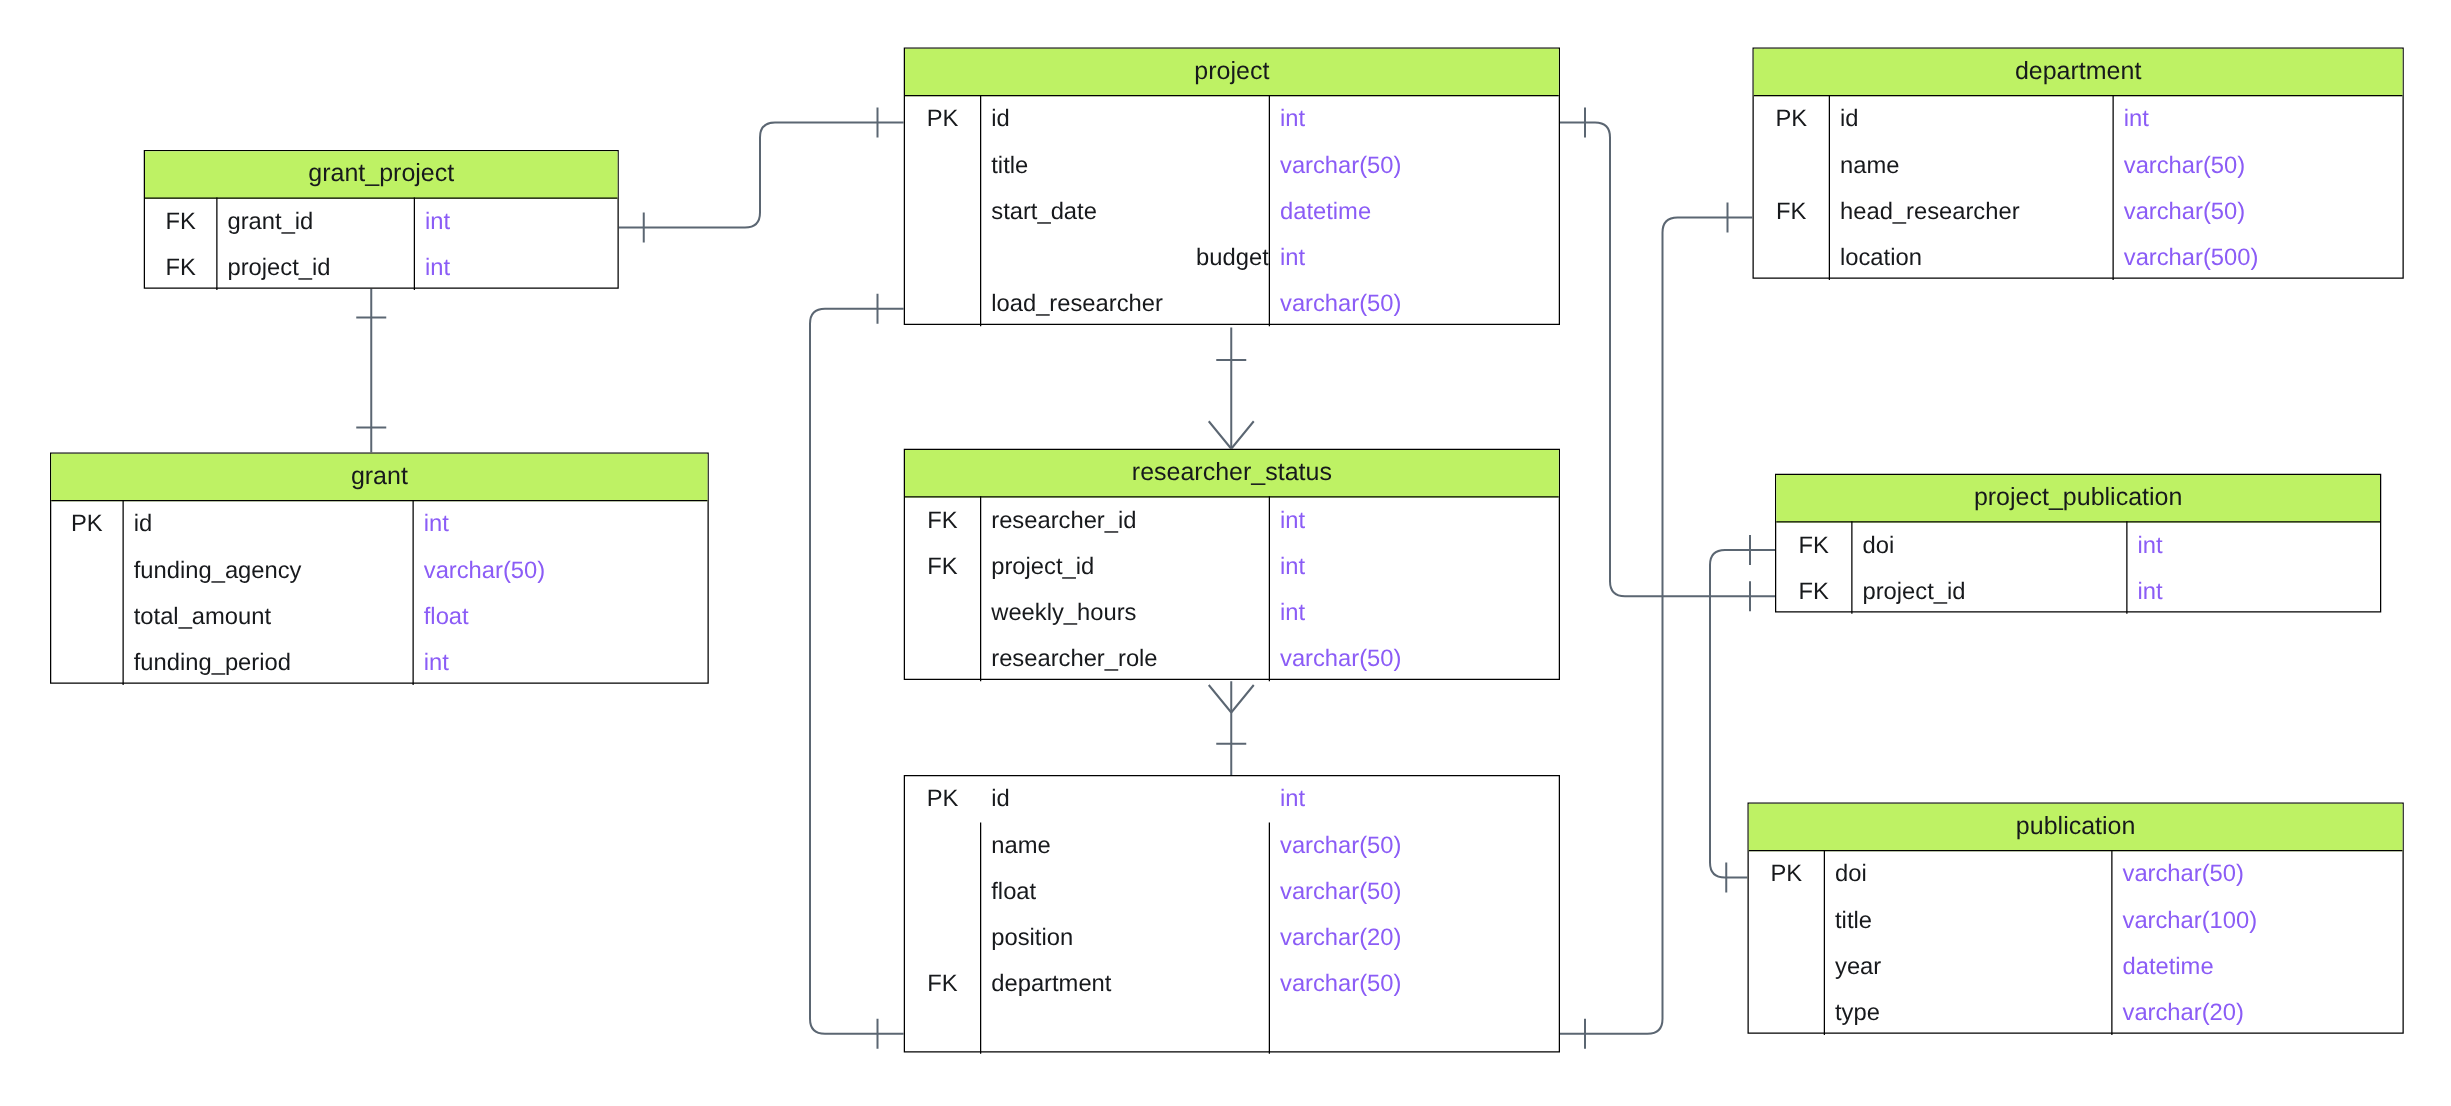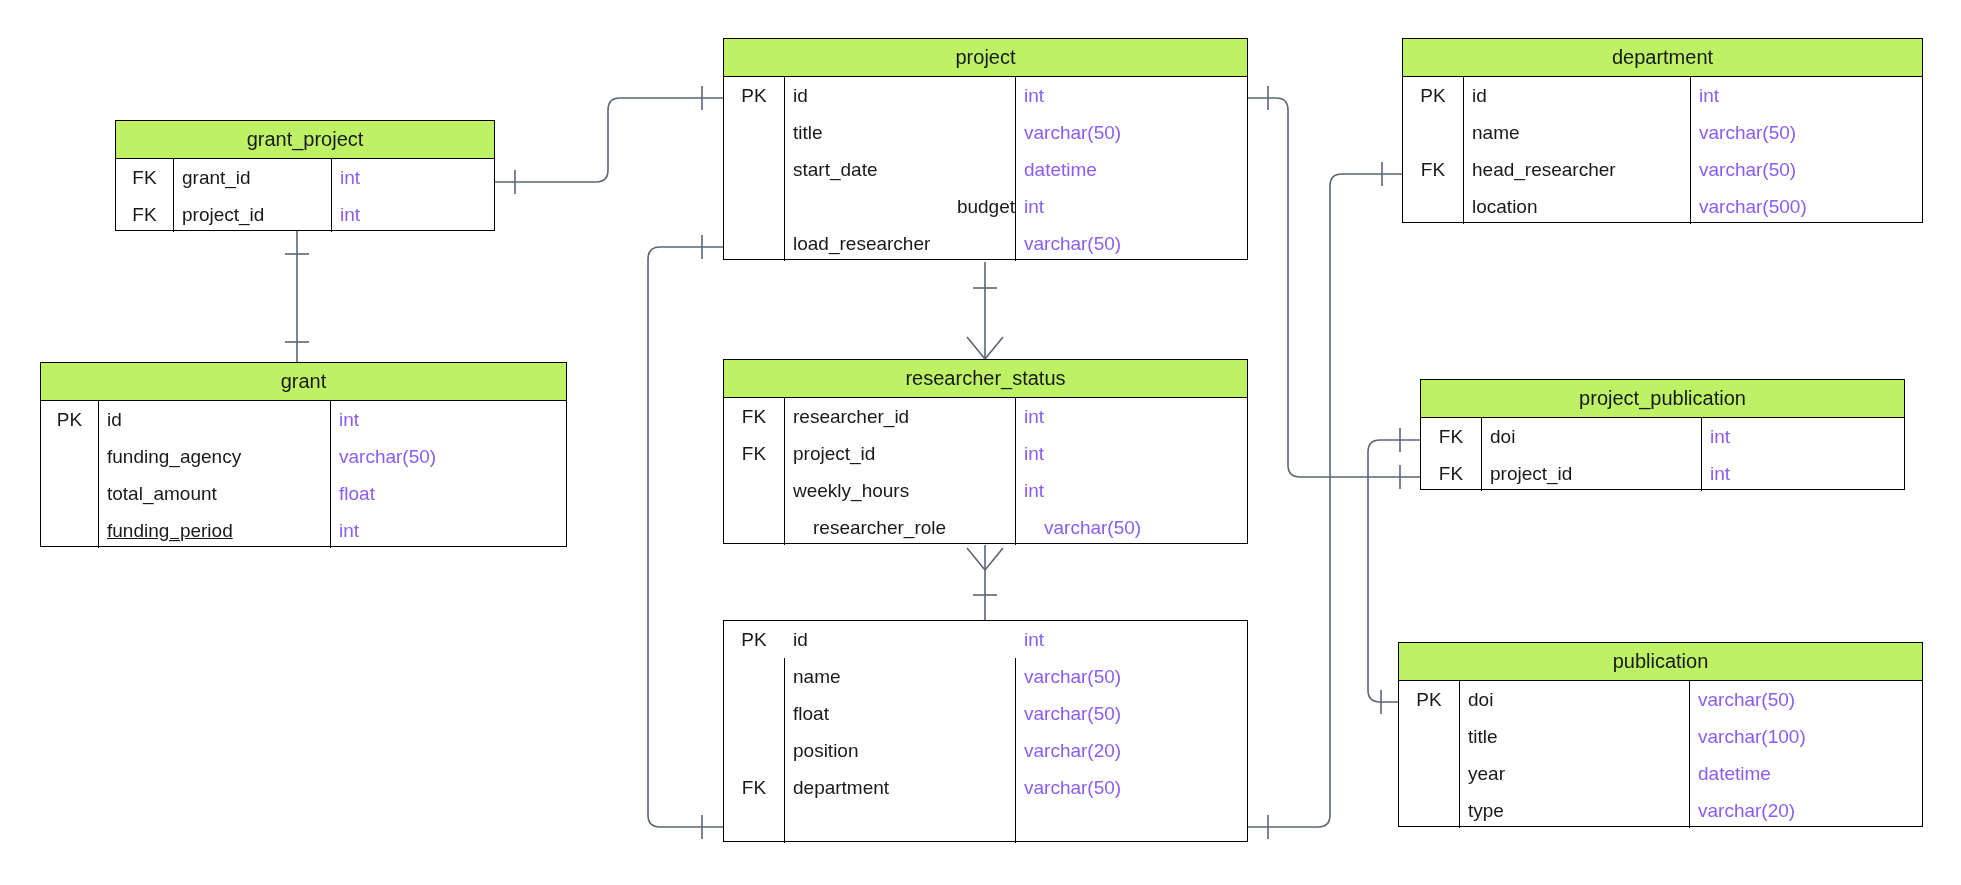--- a/index.html
+++ b/index.html
@@ -199,21 +199,21 @@
             <div class="attr-name" style="width: 232px;">funding_agency</div>
             <div class="attr-type">varchar(50)</div>
           </div>
           <div class="attr-row">
             <div class="attr-key" style="width: 57px;"></div>
             <div class="attr-name" style="width: 232px;">total_amount</div>
             <div class="attr-type">float</div>
           </div>
           <div class="attr-row">
             <div class="attr-key" style="width: 57px;"></div>
-            <div class="attr-name" style="width: 232px; text-decoration: underline;">funding_period</div>
+            <div class="attr-name" style="width: 232px;">funding_period</div>
             <div class="attr-type">int</div>
           </div>
         </div>
         <div class="col-rule" style="left: 57px; top: 37px; height: 148px;"></div>
         <div class="col-rule" style="left: 289px; top: 37px; height: 148px;"></div>
       </div>
       <div class="entity" style="left: 723px; top: 38px; width: 525px; height: 222px;">
         <div class="entity-title">project</div>
         <div class="entity-body">
           <div class="attr-row">
@@ -258,21 +258,21 @@
             <div class="attr-name" style="width: 231px;">project_id</div>
             <div class="attr-type">int</div>
           </div>
           <div class="attr-row">
             <div class="attr-key" style="width: 60px;"></div>
             <div class="attr-name" style="width: 231px;">weekly_hours</div>
             <div class="attr-type">int</div>
           </div>
           <div class="attr-row">
             <div class="attr-key" style="width: 60px;"></div>
-            <div class="attr-name" style="width: 231px; margin-left: 20px;">researcher_role</div>
+            <div class="attr-name" style="width: 231px;">researcher_role</div>
             <div class="attr-type">varchar(50)</div>
           </div>
         </div>
         <div class="col-rule" style="left: 60px; top: 37px; height: 148px;"></div>
         <div class="col-rule" style="left: 291px; top: 37px; height: 148px;"></div>
       </div>
       <div class="entity" style="left: 723px; top: 620px; width: 525px; height: 222px;">
         <div class="entity-body">
           <div class="attr-row">
             <div class="attr-key" style="width: 60px;">PK</div>

